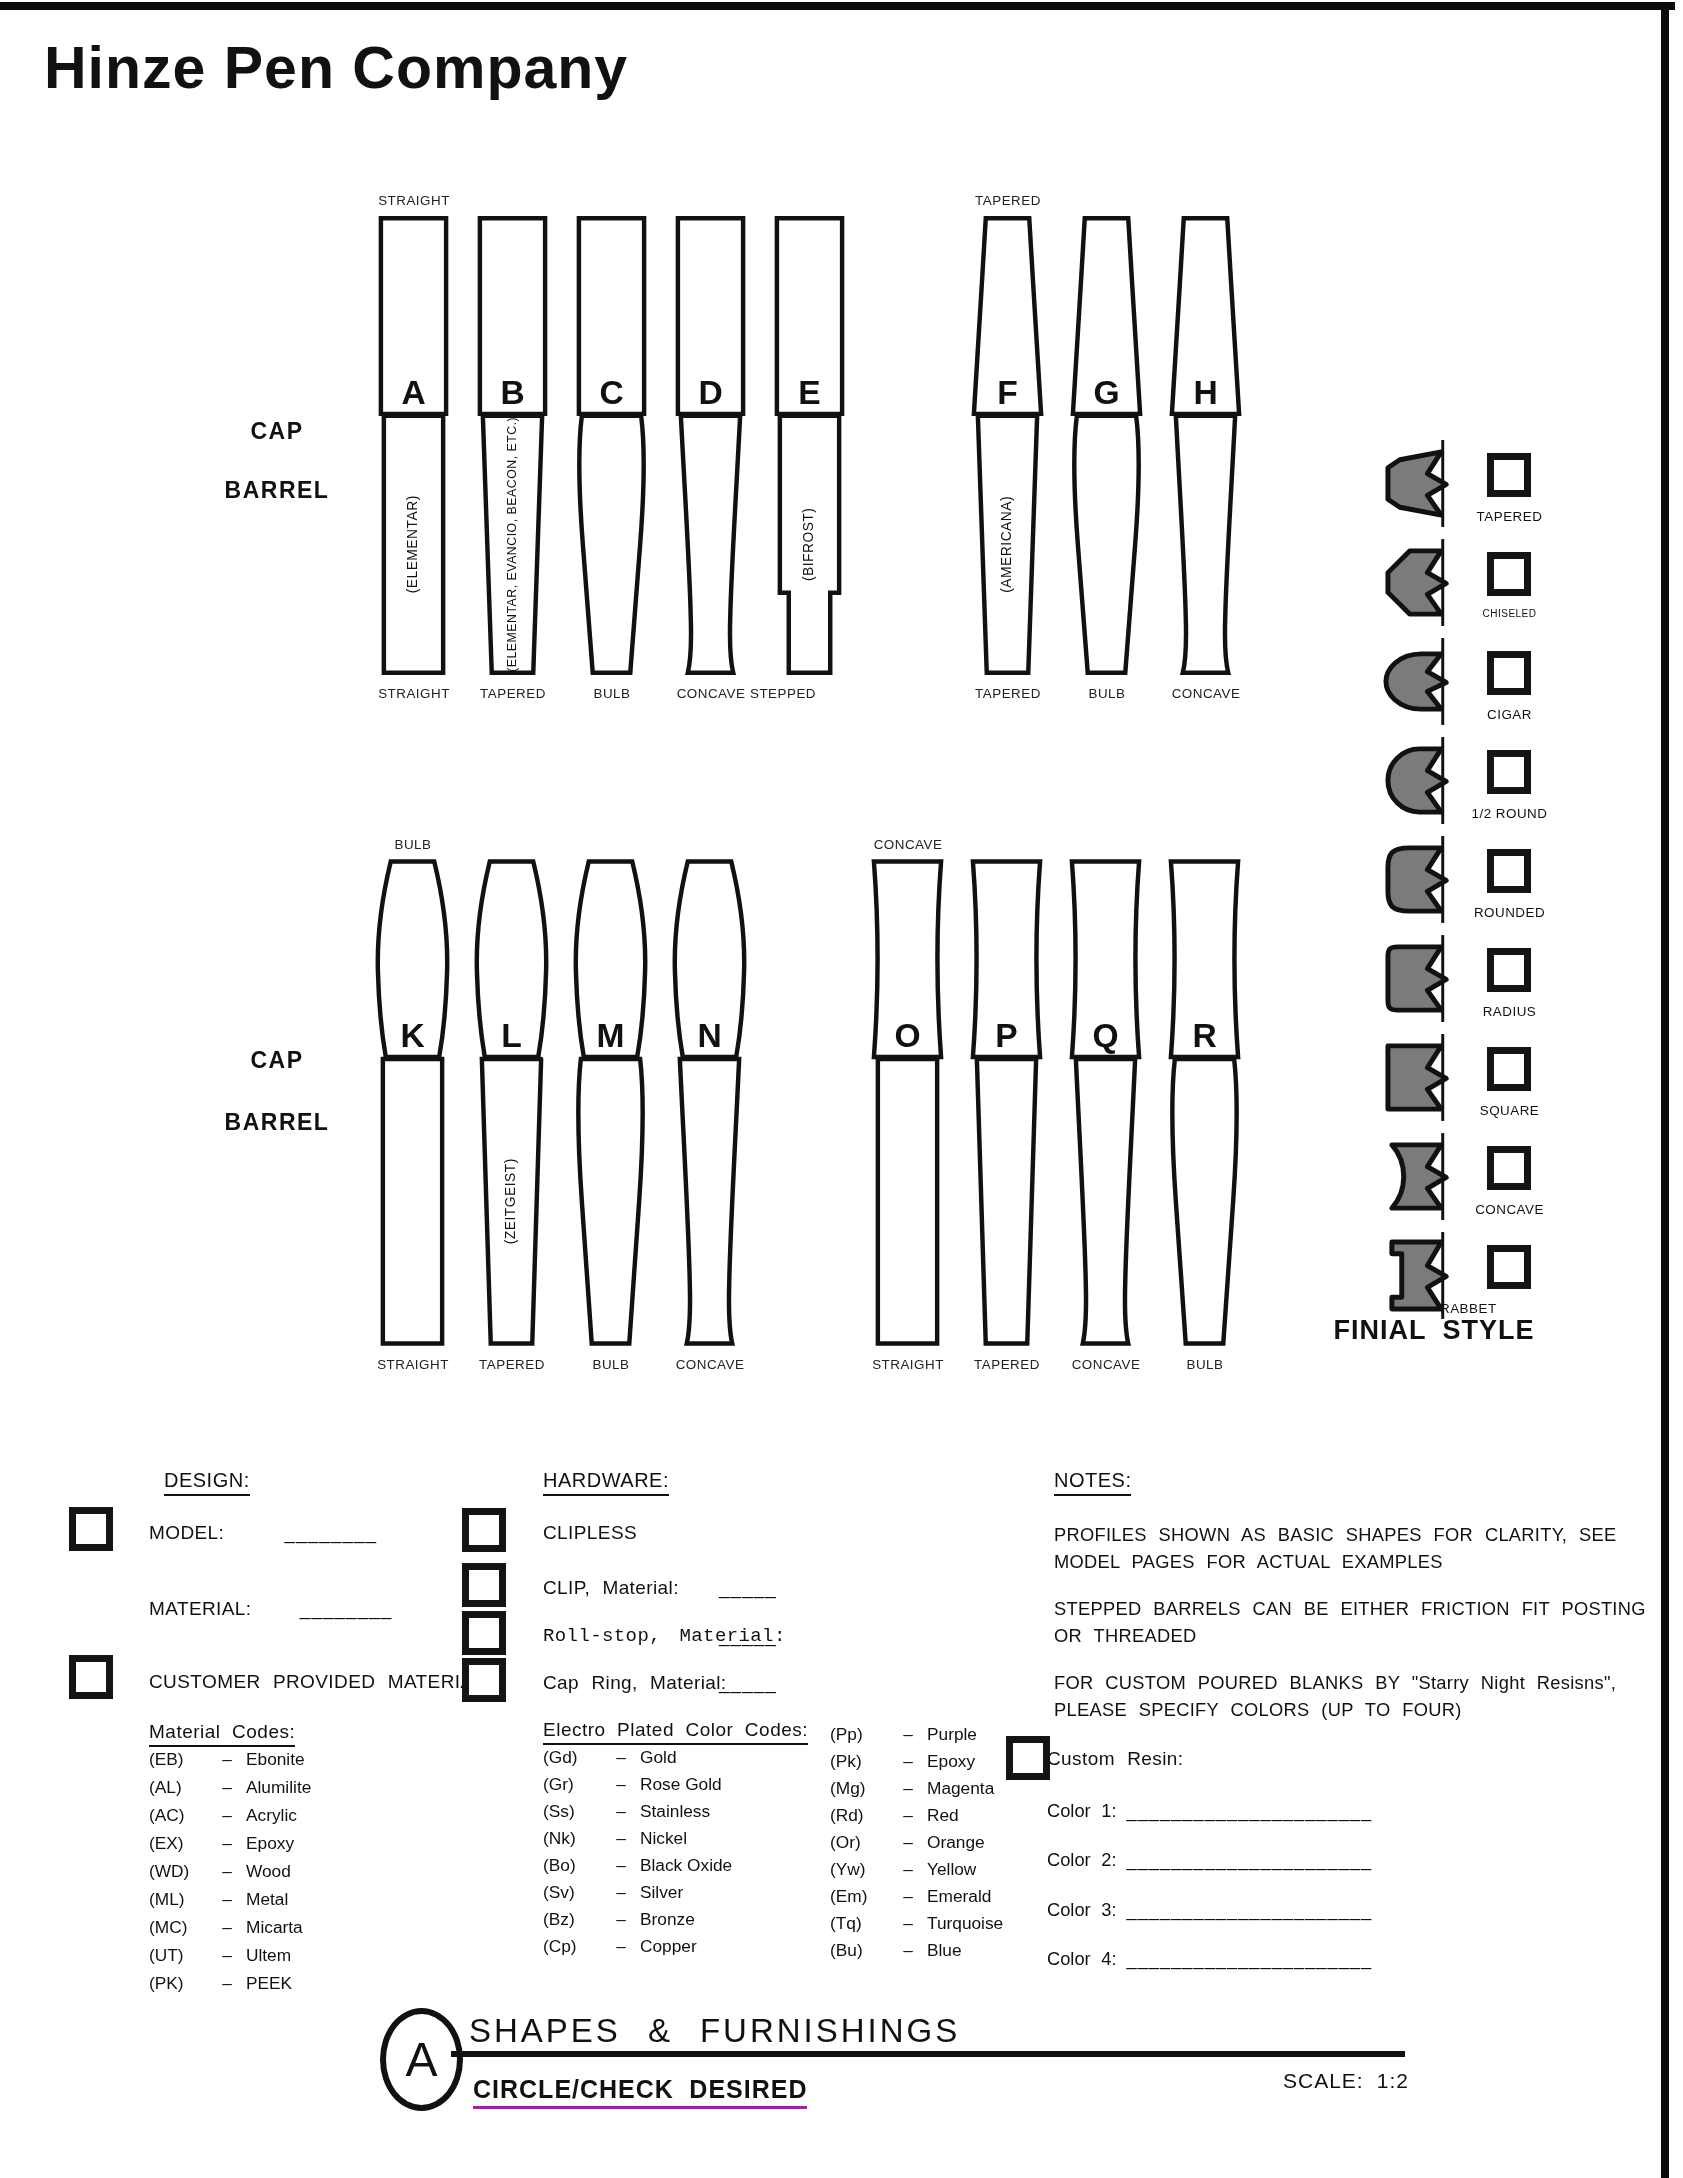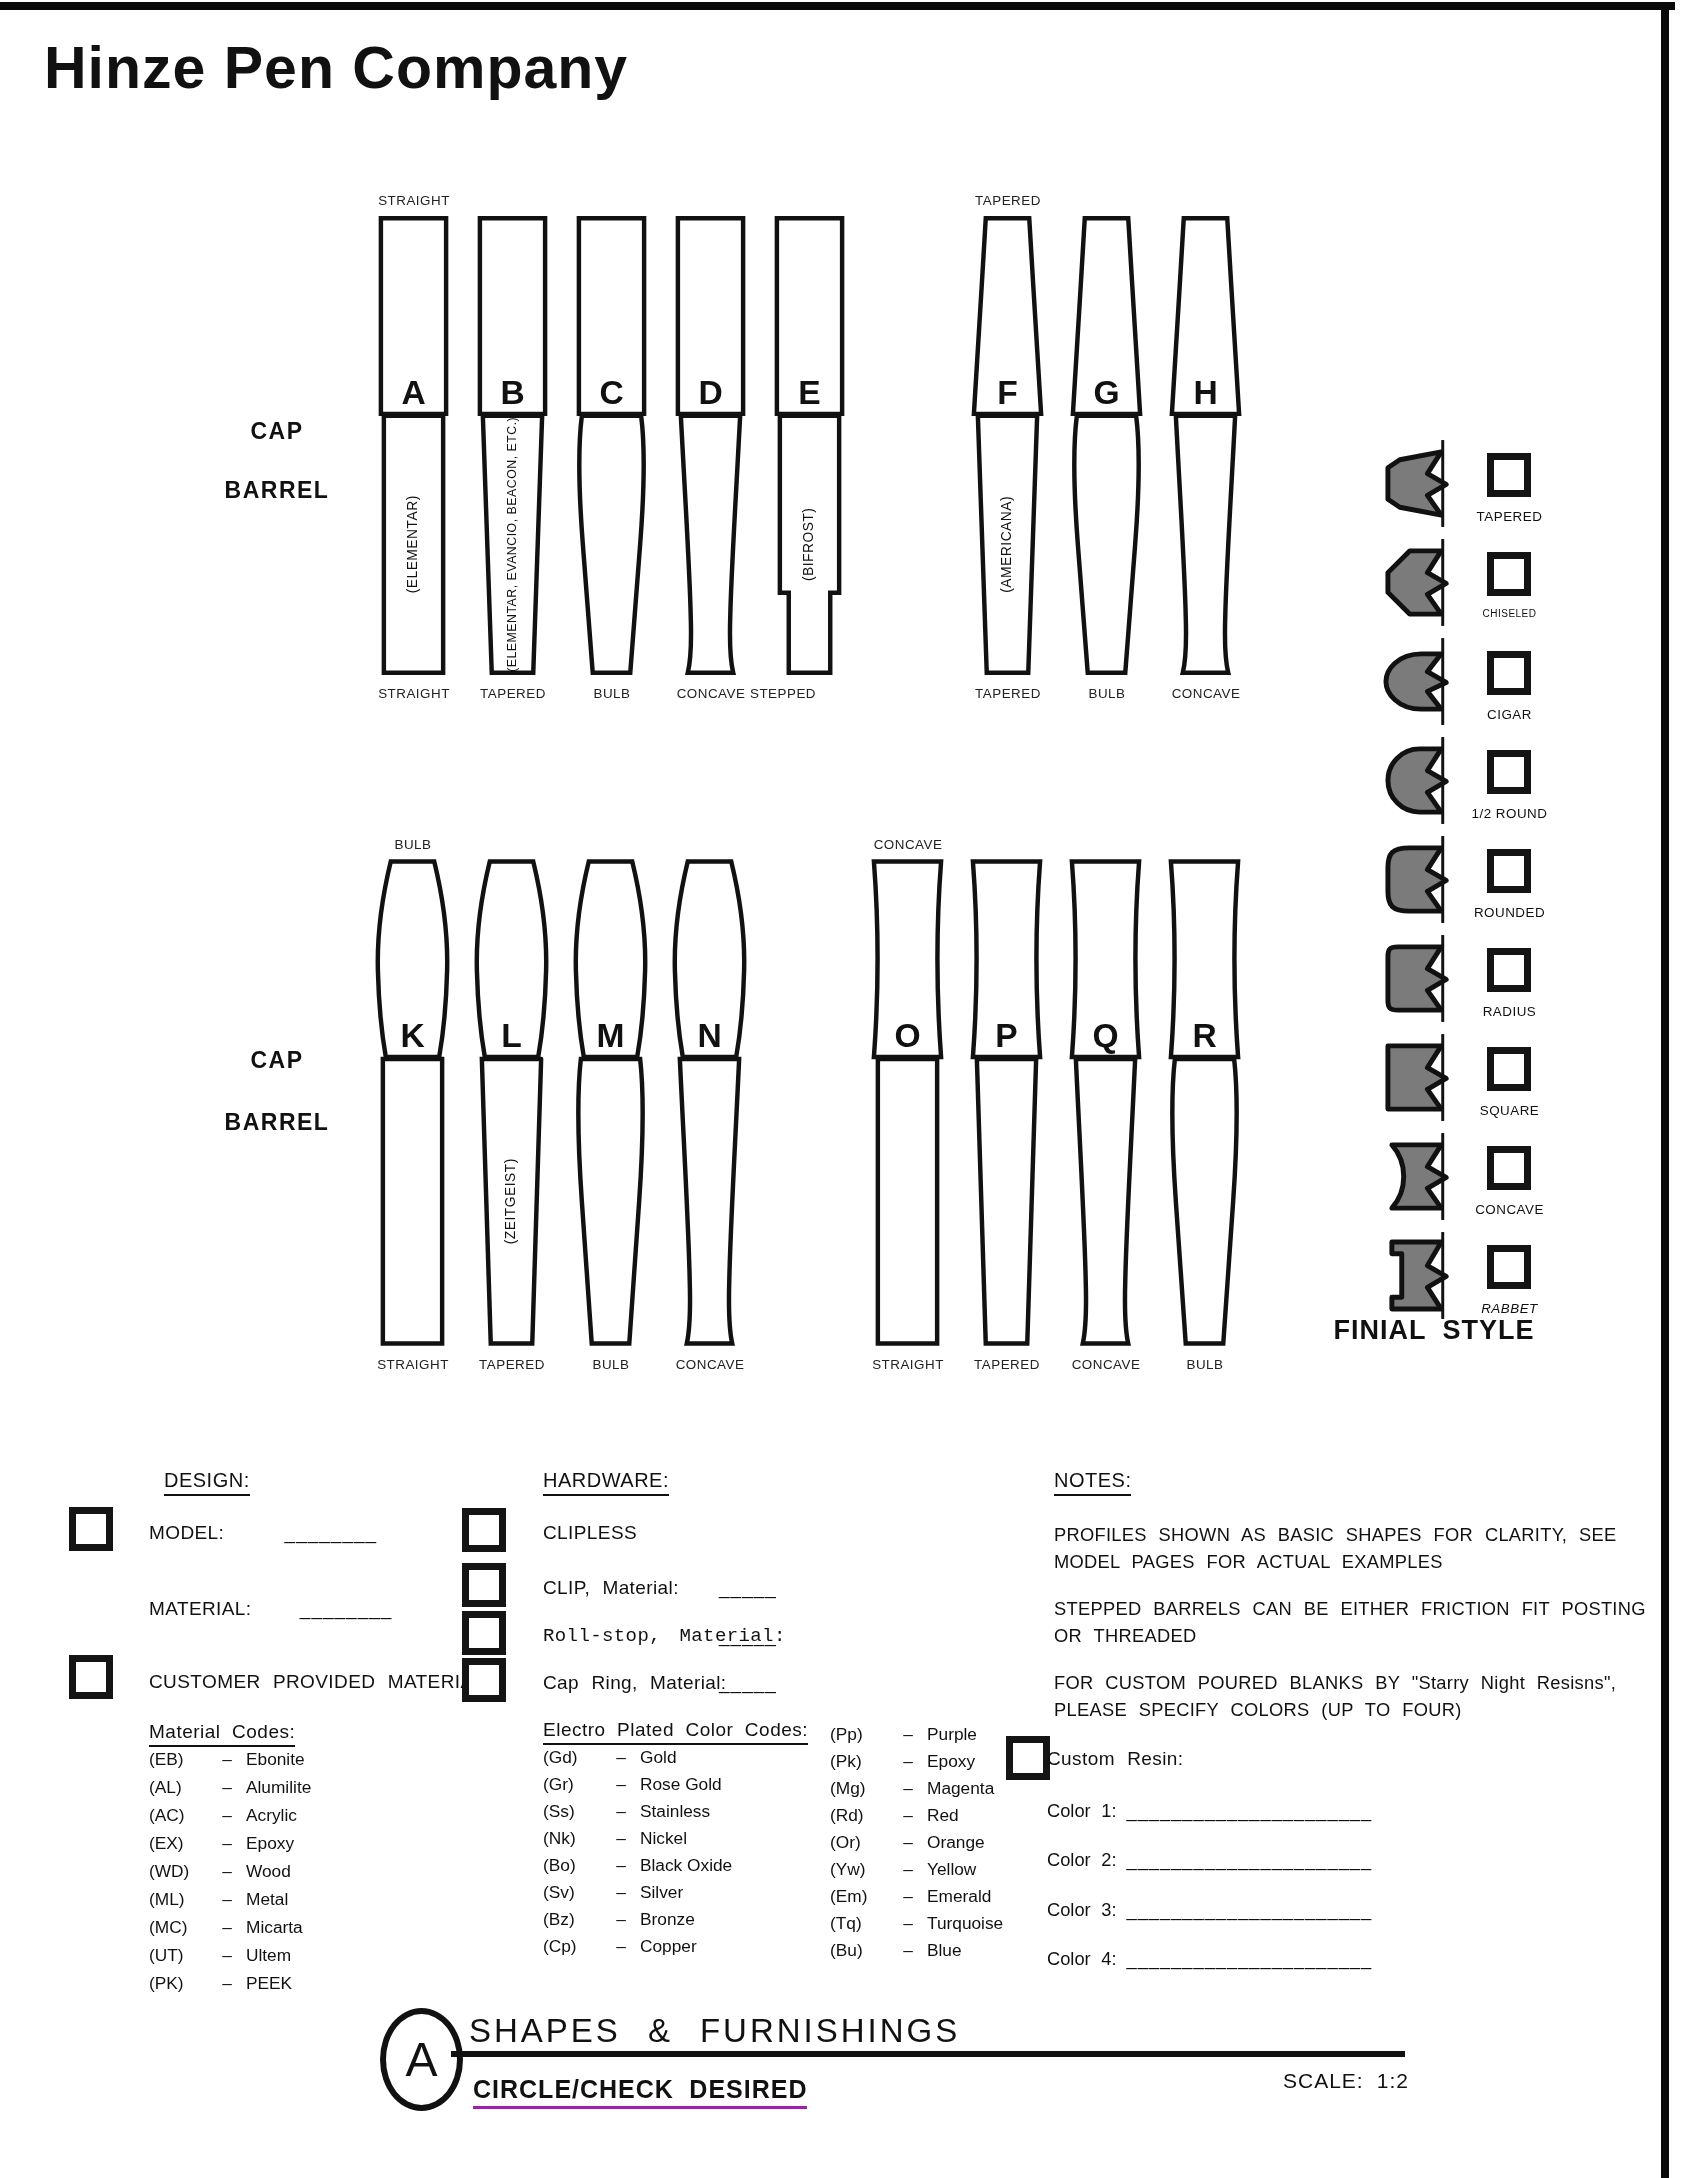--- a/index.html
+++ b/index.html
@@ -205,21 +205,21 @@
         <line x1="63.5" y1="-4" x2="63.5" y2="84" stroke="#111111" stroke-width="3"></line>
         <path d="M62,8 L12,8 C28,26 28,54 12,72 L62,72 L48,52 L67,41 L48,30 Z" fill="#7b7b7b" stroke="#111111" stroke-width="5" stroke-linejoin="round"></path>
       </svg>
       <div class="cb" style="left: 1487px; top: 1146px;"></div>
       <div style="position: absolute; left: 1440px; top: 1202px; width: 139px; text-align: center; font-size: 13.4px; letter-spacing: 0.5px;">CONCAVE</div>
       <svg width="83" height="79" viewBox="0 0 84 80" style="left: 1380px; top: 1236px;" class="finial-icon">
         <line x1="63.5" y1="-4" x2="63.5" y2="84" stroke="#111111" stroke-width="3"></line>
         <path d="M62,6 L12,6 L12,18 L22,18 L22,62 L12,62 L12,74 L62,74 L48,52 L67,41 L48,30 Z" fill="#7b7b7b" stroke="#111111" stroke-width="5" stroke-linejoin="round"></path>
       </svg>
       <div class="cb" style="left: 1487px; top: 1245px;"></div>
-      <div style="position: absolute; left: 1440px; top: 1301px; width: 139px; text-align: center; font-size: 13.4px; letter-spacing: 0.5px; font-style: italic;">RABBET</div>
+      <div style="position: absolute; left: 1440px; top: 1301px; width: 139px; font-size: 13.4px; letter-spacing: 0.5px;">RABBET</div>
     </div>
   <div class="finial-title">FINIAL STYLE</div>
 
   <div class="sec-head" style="left:164px;top:1469px;">DESIGN:</div>
   <div class="cb" style="left:69px;top:1507px;"></div>
   <div class="form-text" style="left:149px;top:1522px;">
     <span>MODEL:</span>
     <span class="blank" style="margin-left:48px;">________</span>
   </div>
   <div class="form-text" style="left:149px;top:1598px;">

